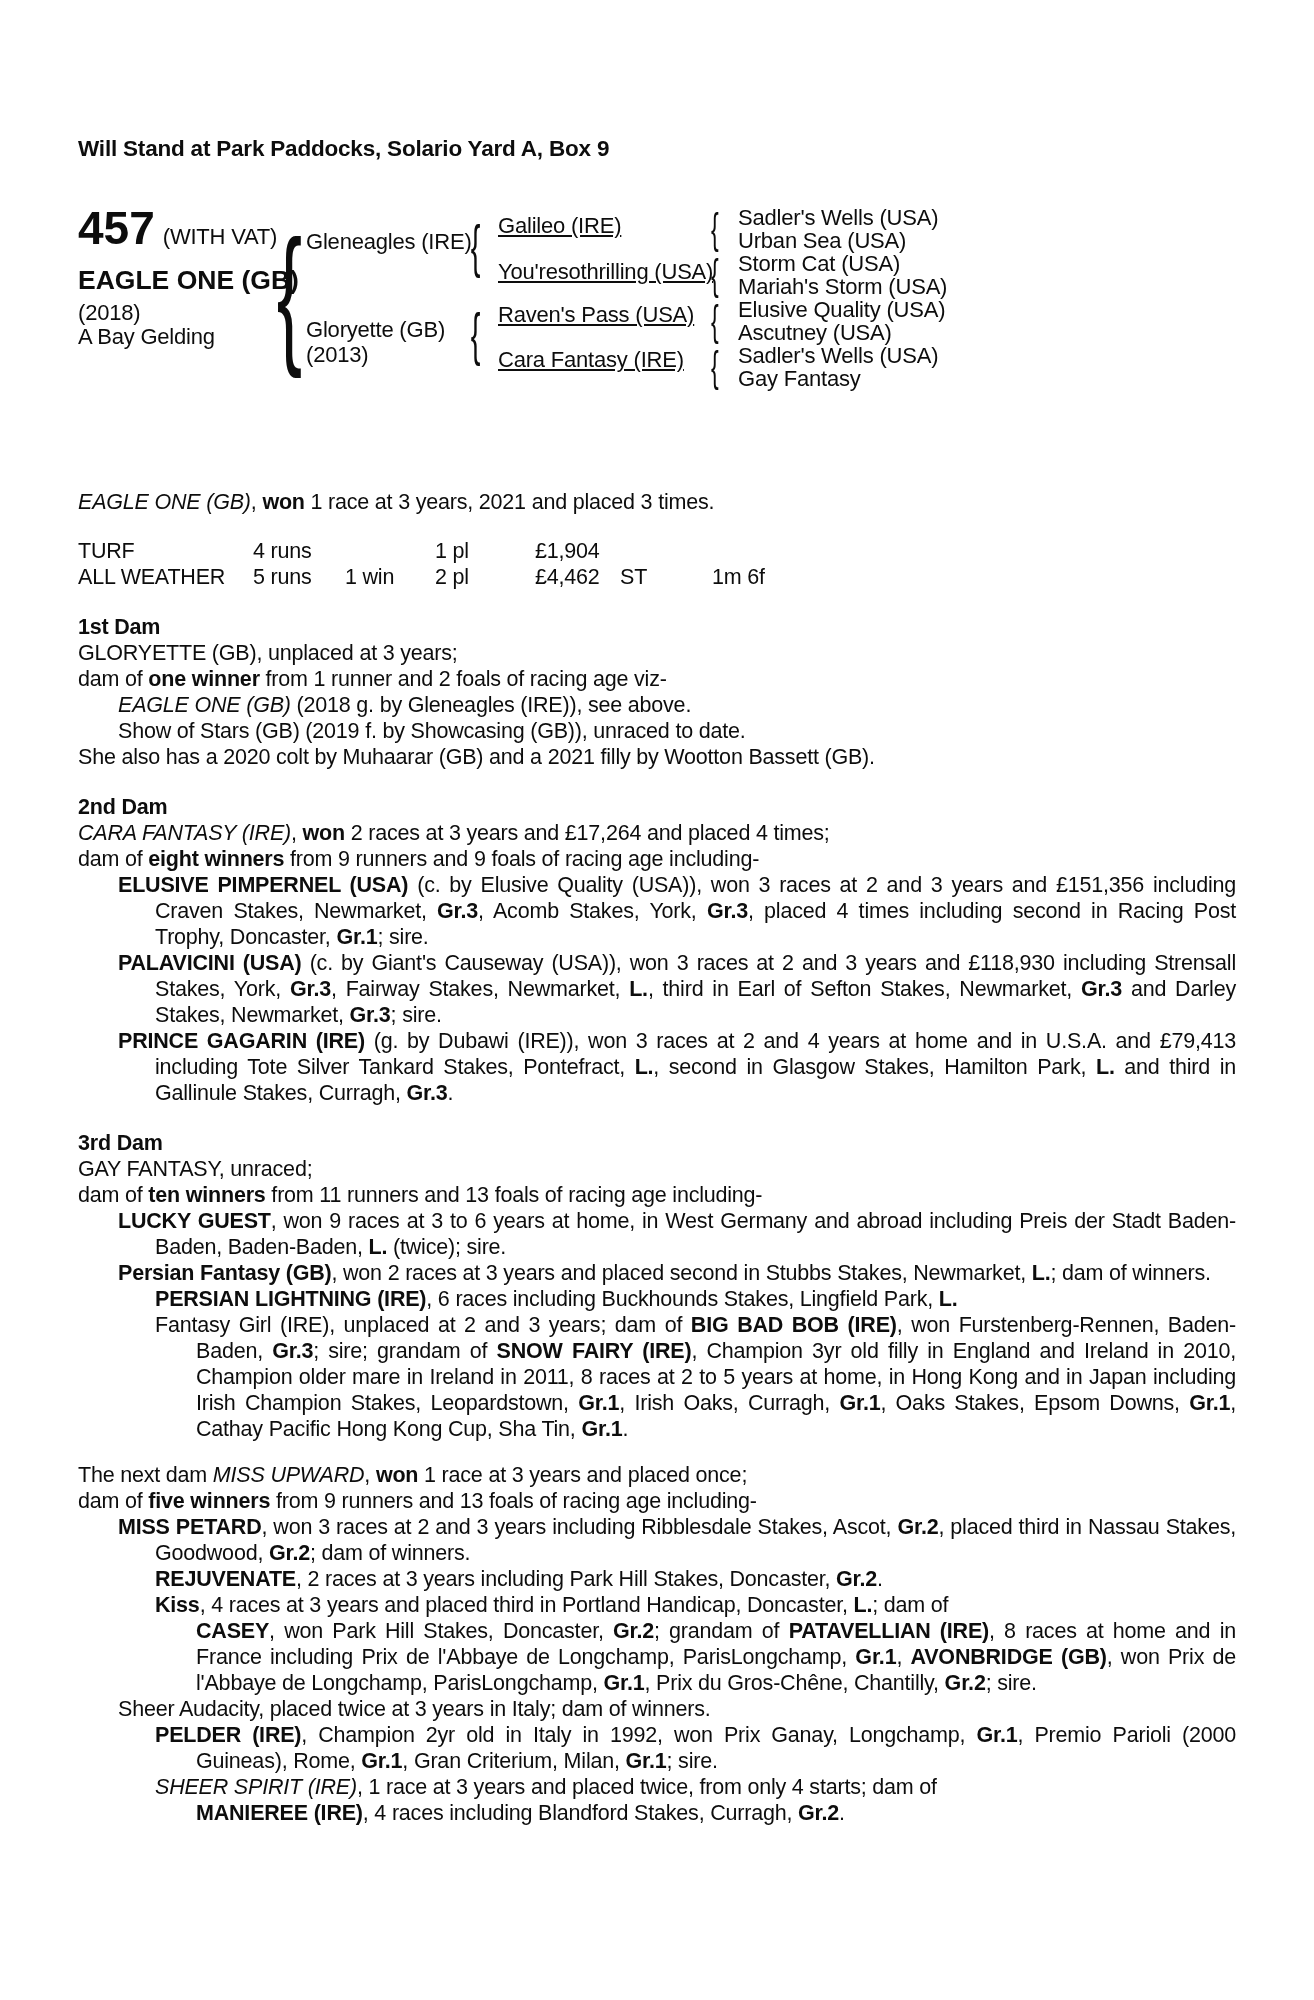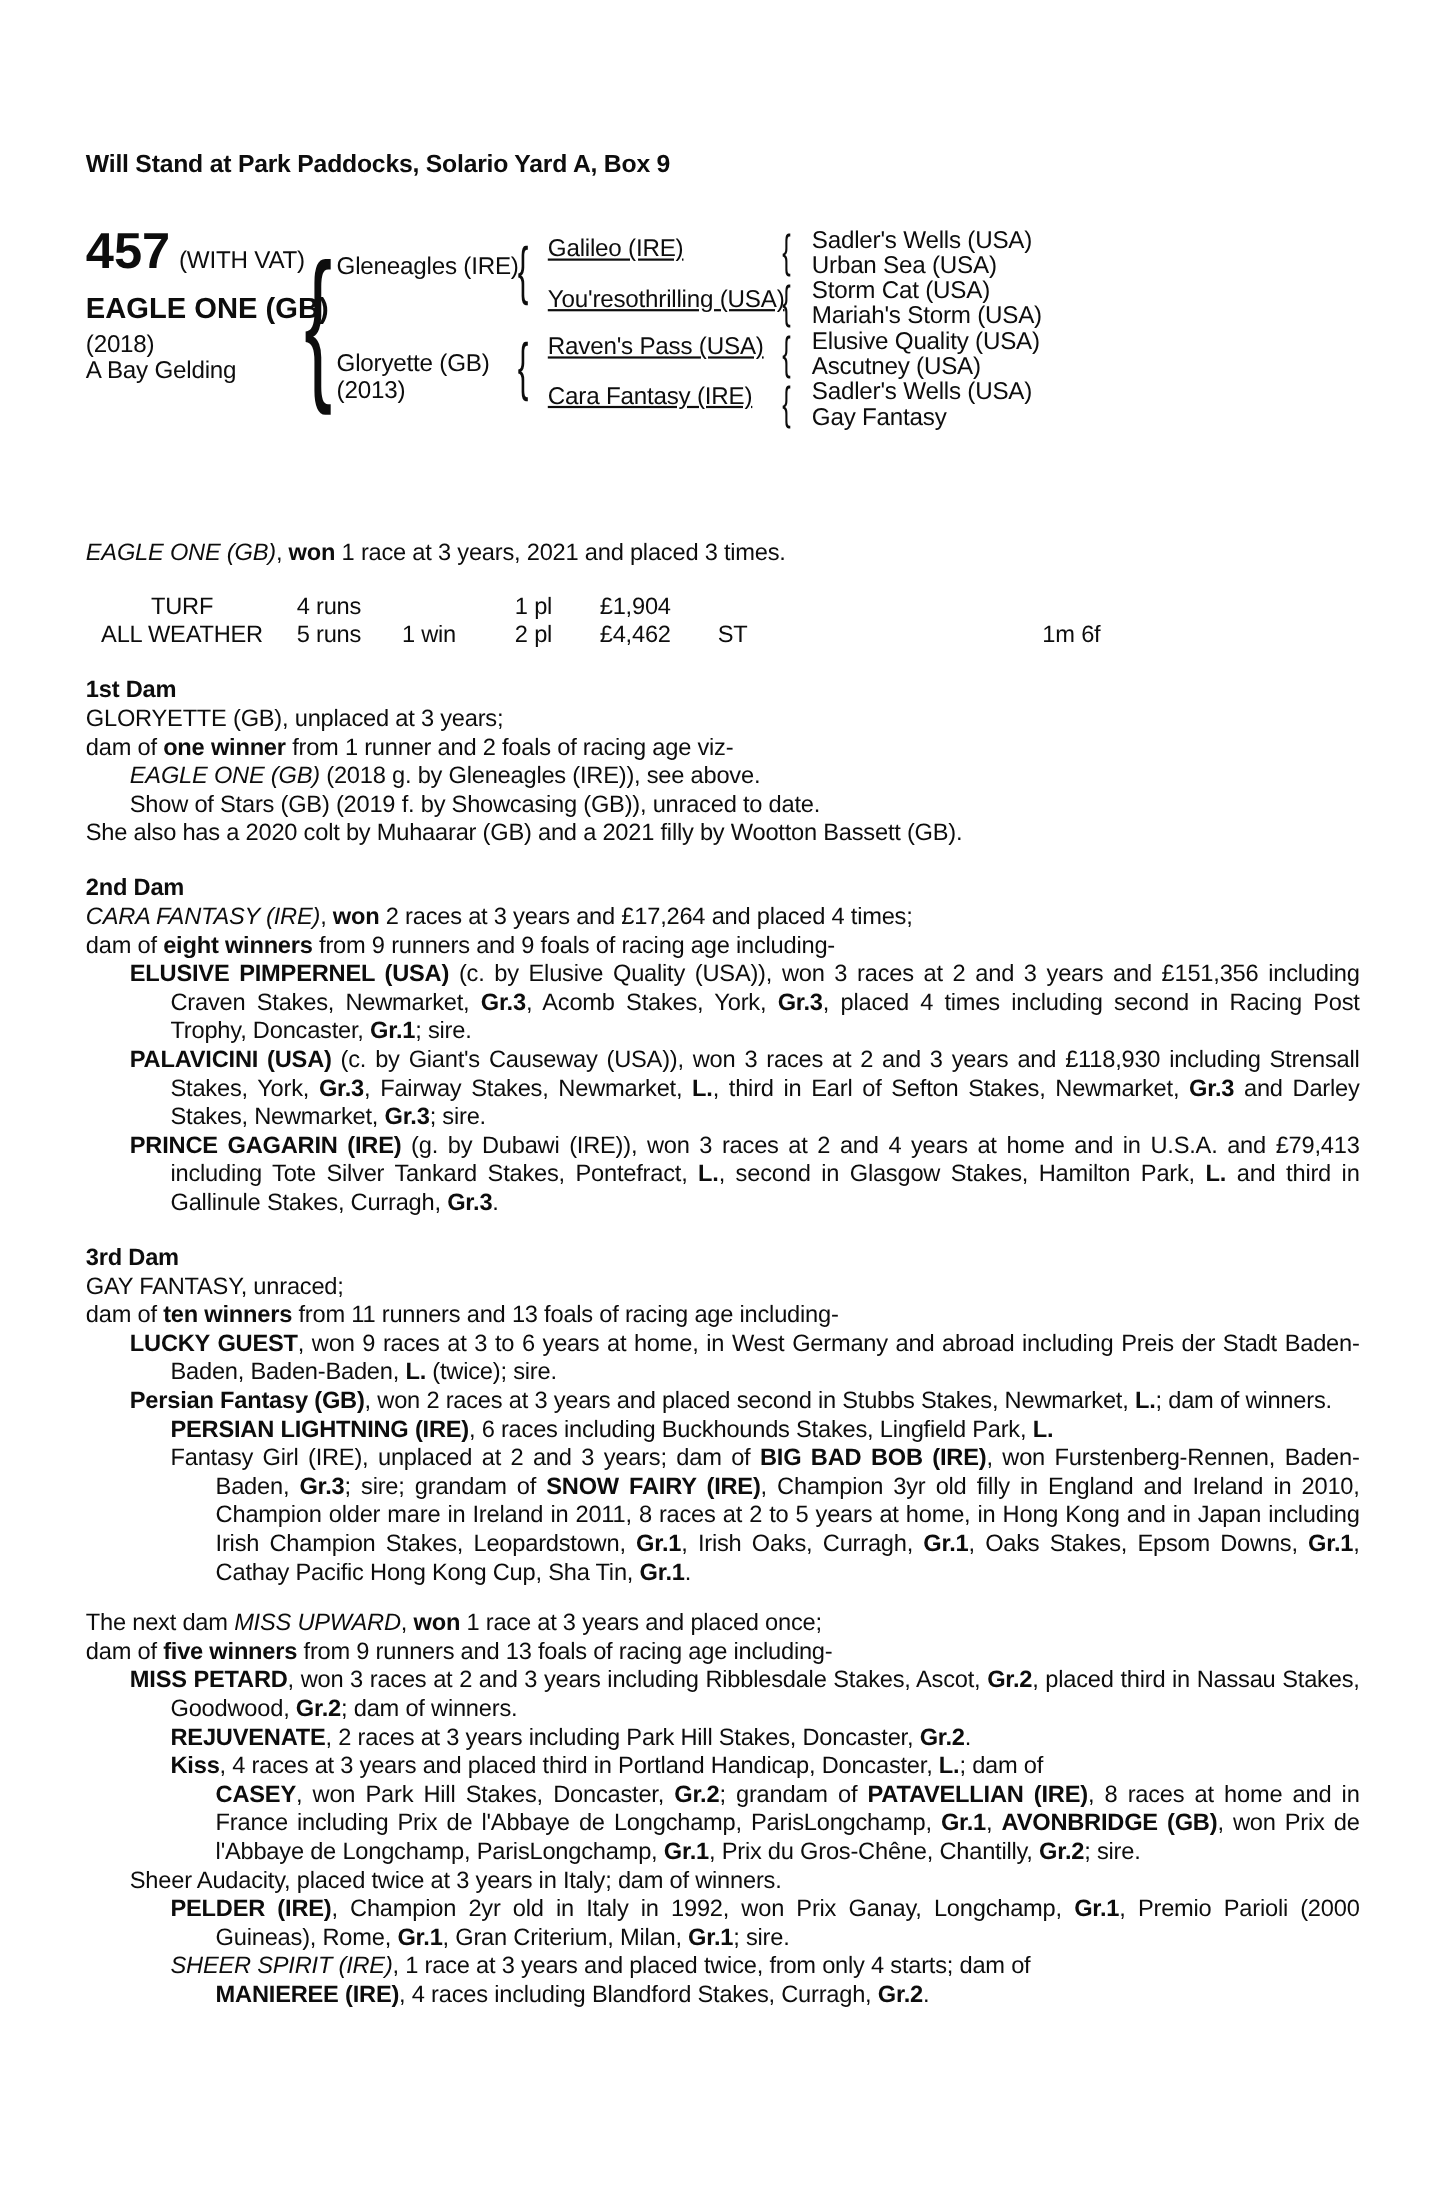--- a/index.html
+++ b/index.html
@@ -38,21 +38,21 @@
   .gap{margin-top:20px;}
   .i1{padding-left:40px;}
   .h1{padding-left:77px;text-indent:-37px;}
   .h2{padding-left:118px;text-indent:-41px;}
   .i3{padding-left:118px;}
   .racerec{text-align:left;}
 
   .ratings{margin-top:23px;}
   .rhead{margin:0;text-align:left;}
   .rrow{display:grid;grid-template-columns:175px 92px 90px 100px 85px 92px auto;}
-  .rcell{white-space:nowrap;text-align:center;}
+  .rcell{white-space:nowrap;}
 </style>
 </head>
 <body>
 
 <div class="page">
 
   <div class="standline">Will Stand at Park Paddocks, Solario Yard A, Box 9</div>
 
   <div class="pedigree">
     <div class="lotrow">

